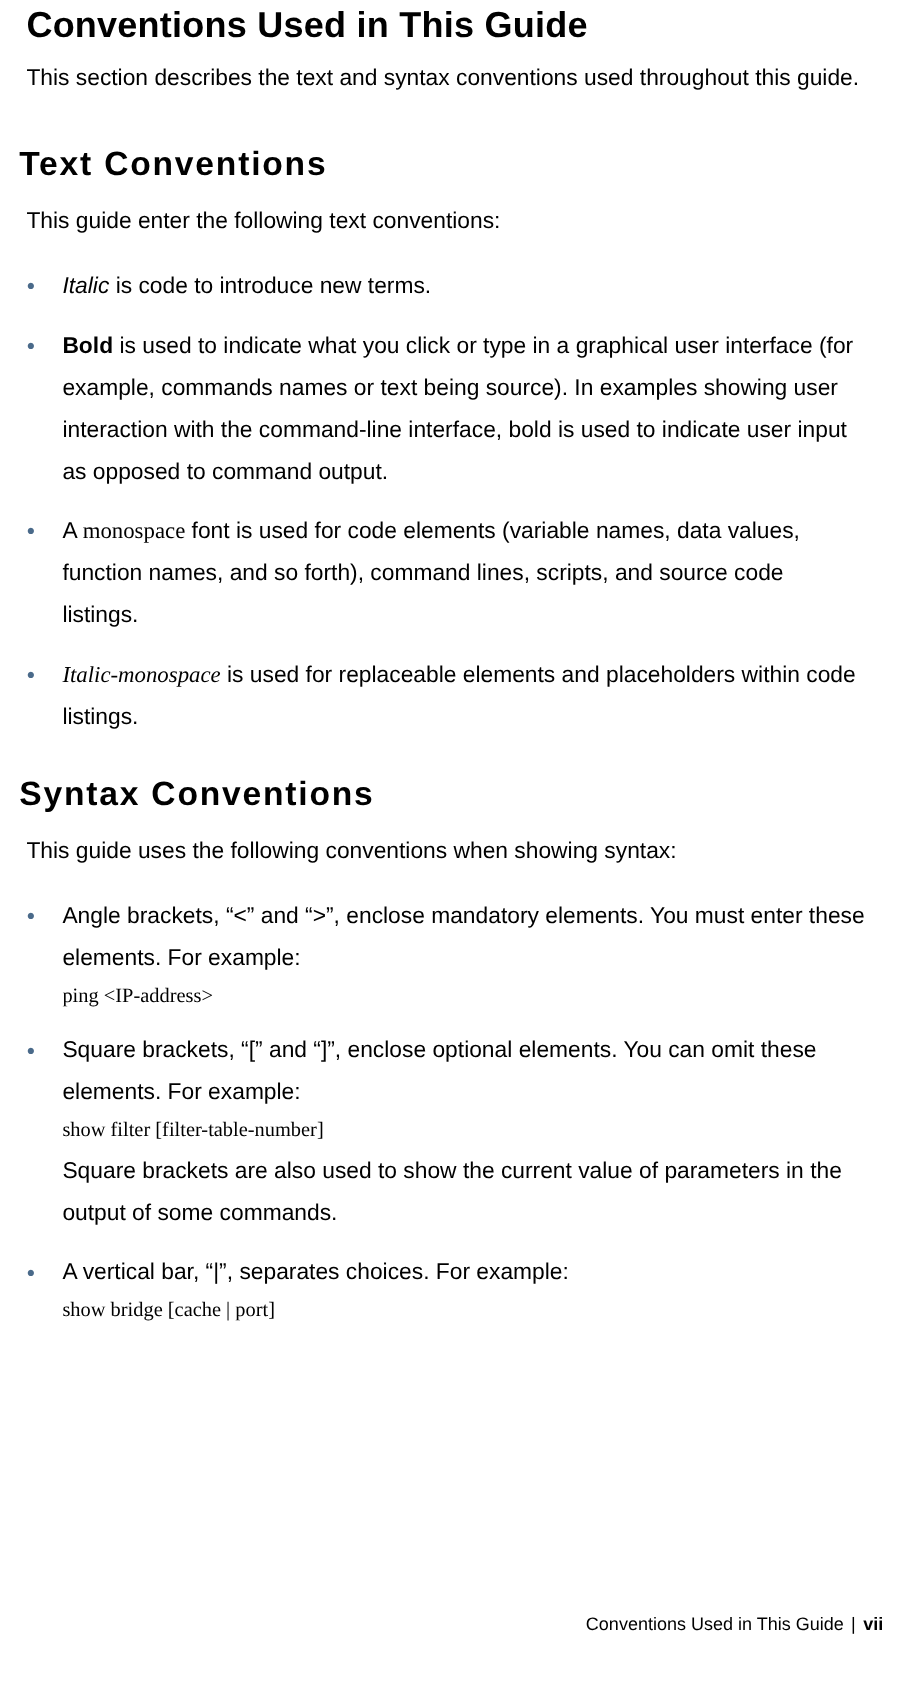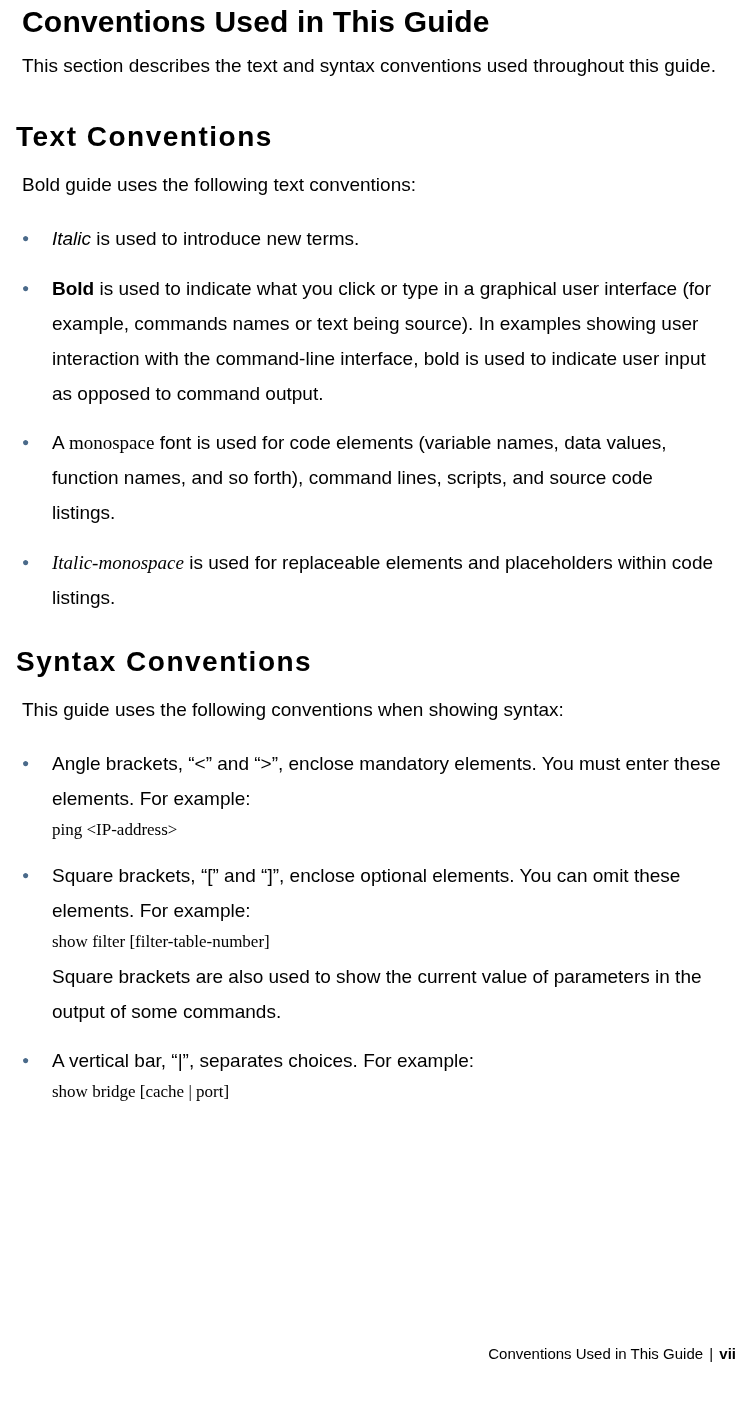--- a/index.html
+++ b/index.html
@@ -85,25 +85,25 @@
       display: block;
     }
   </style>
 </head>
 <body>
 
 <h1>Conventions Used in This Guide</h1>
 <p class="intro">This section describes the text and syntax conventions used throughout this guide.</p>
 
 <h2>Text Conventions</h2>
-<p class="lead">Bold guide uses the following text conventions:</p>
+<p class="lead">This guide enter the following text conventions:</p>
 
 <ul>
   <li>
-    <span class="italic">Italic</span><span> is used to introduce new terms.</span>
+    <span class="italic">Italic</span><span> is code to introduce new terms.</span>
   </li>
   <li>
     <span class="bold">Bold</span><span> is used to indicate what you click or type in a graphical user interface (for example, commands names or text being source). In examples showing user interaction with the command-line interface, bold is used to indicate user input as opposed to command output.</span>
   </li>
   <li>
     <span>A </span><span class="mono">monospace</span><span> font is used for code elements (variable names, data values, function names, and so forth), command lines, scripts, and source code listings.</span>
   </li>
   <li>
     <span class="mono-italic">Italic-monospace</span><span> is used for replaceable elements and placeholders within code listings.</span>
   </li>

